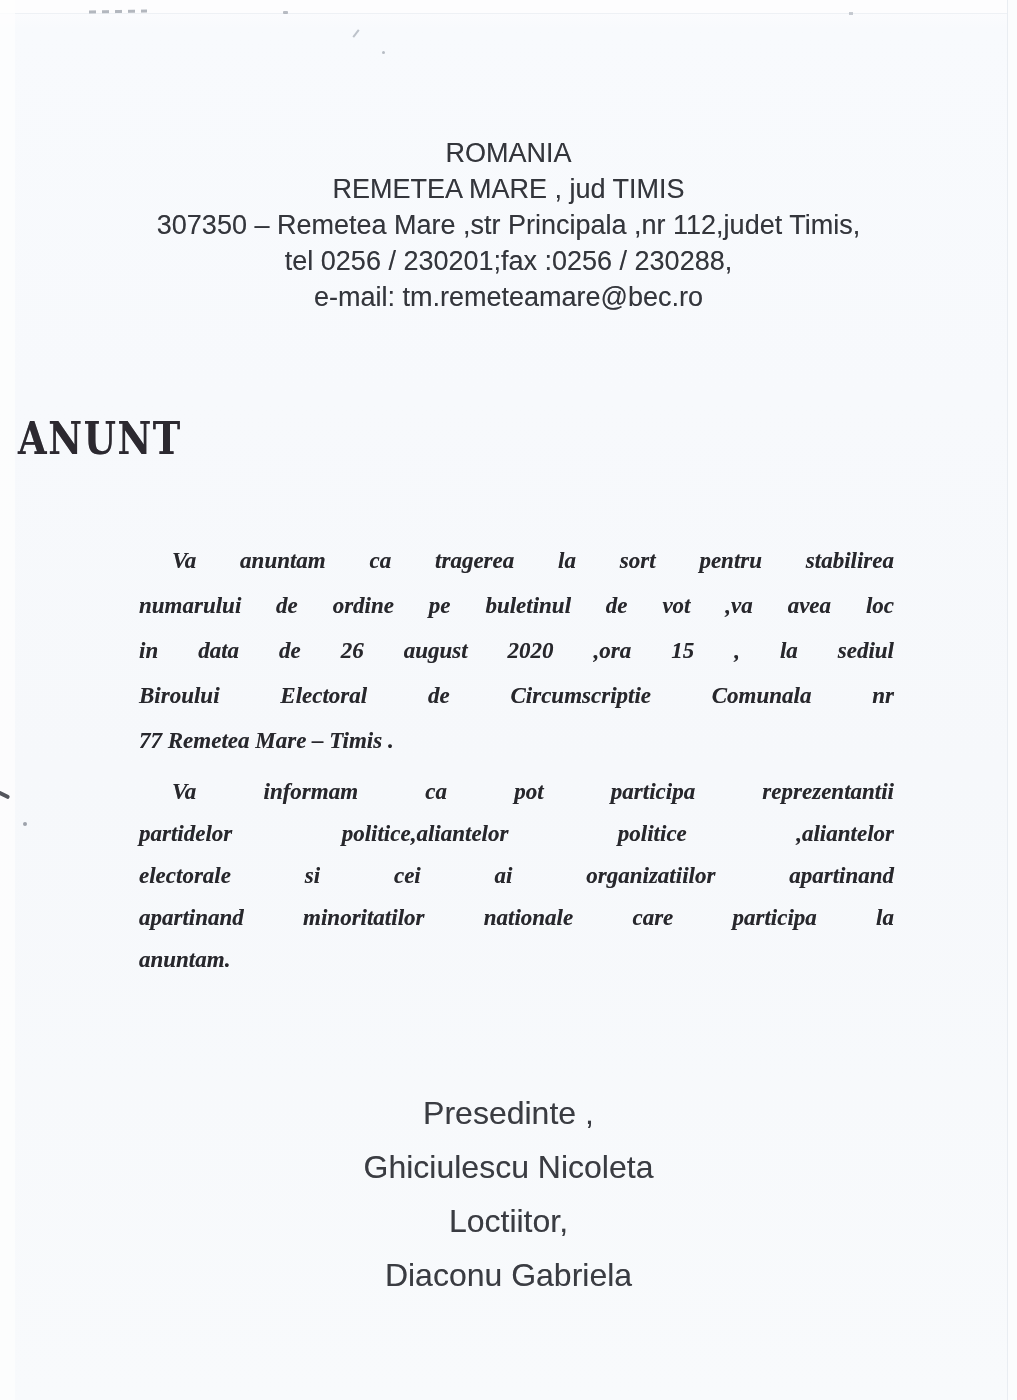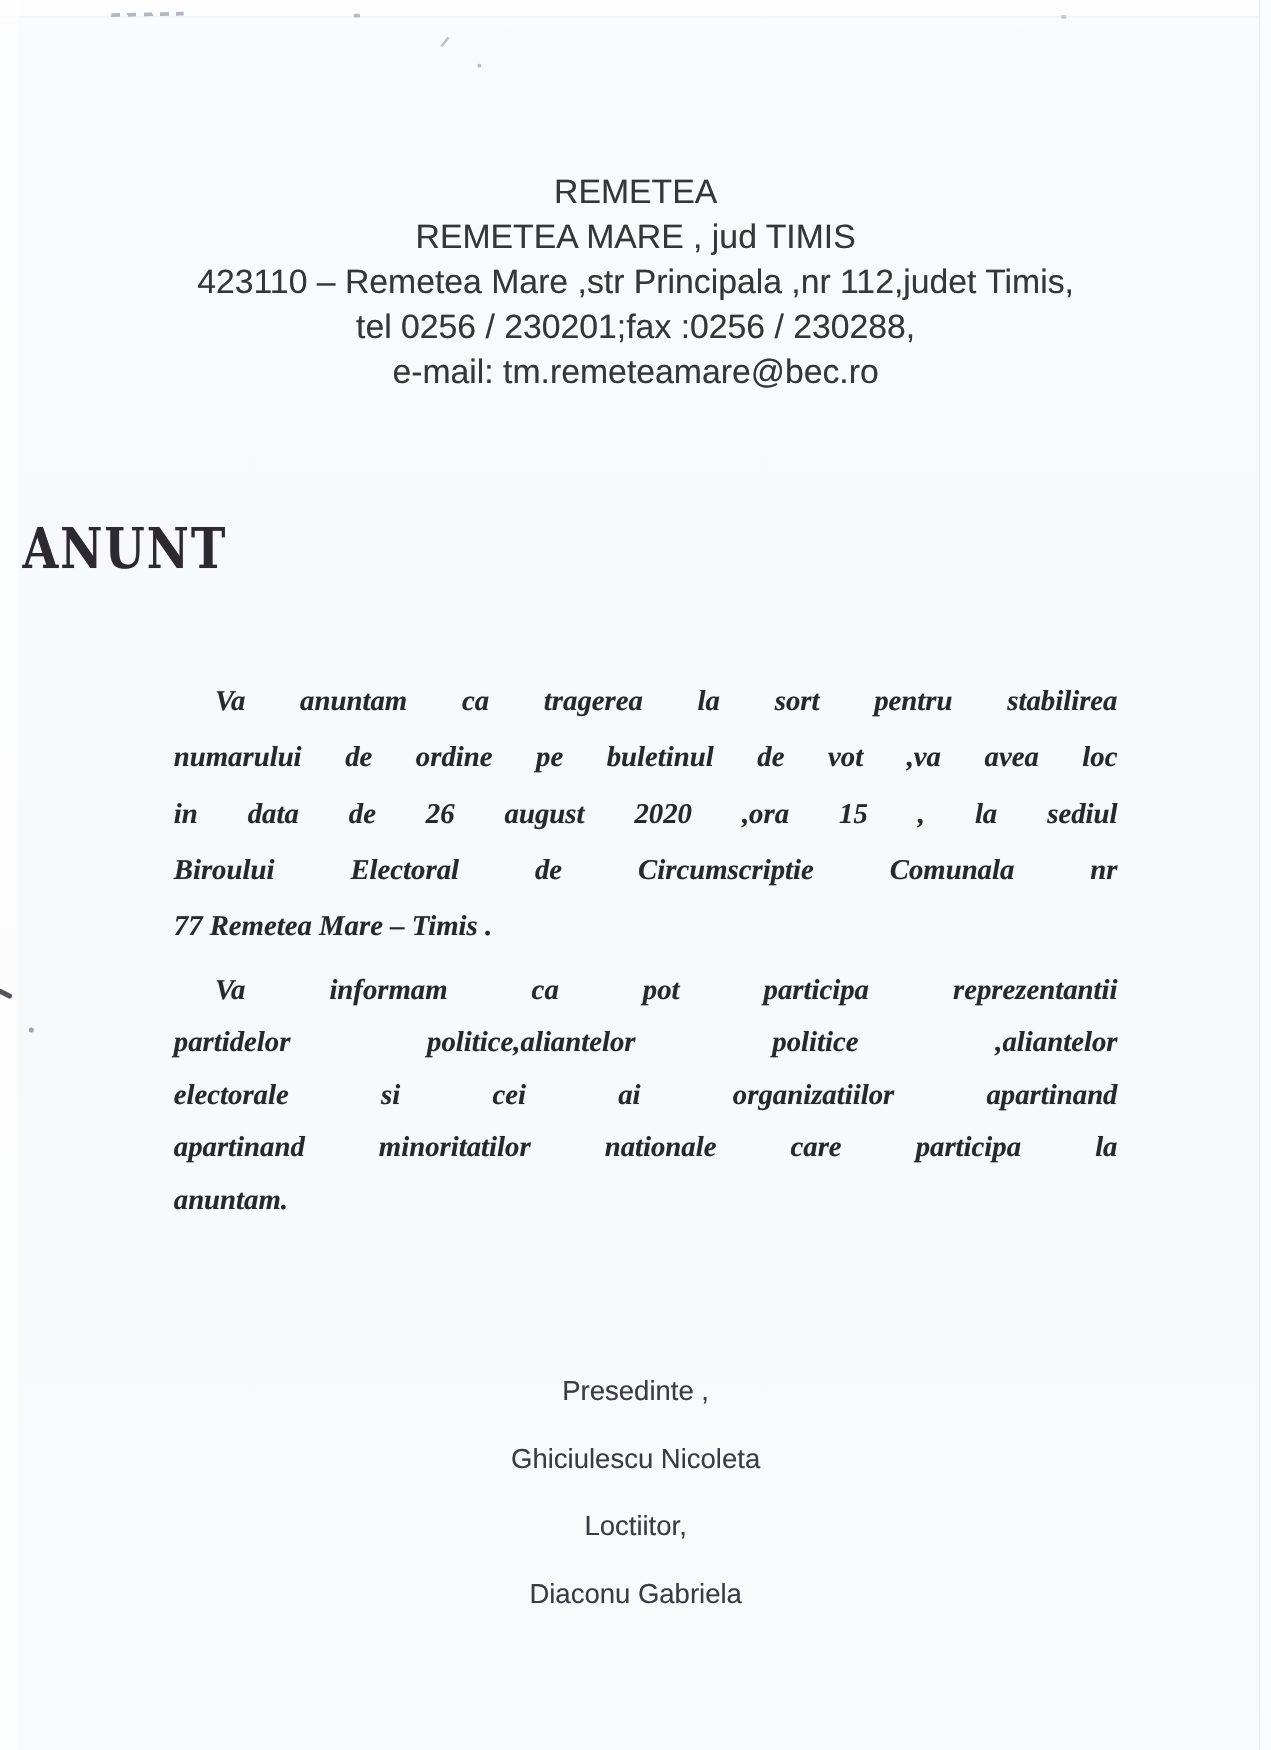--- a/index.html
+++ b/index.html
@@ -99,21 +99,21 @@
     white-space: normal;
   }
   .jline.first { text-indent: 33px; }
   .jline.last  { text-align-last: left; }
 
   
   .signatures {
     position: absolute; top: 1086px; left: 0; width: 100%;
     text-align: center;
     font-family: "Liberation Sans", sans-serif;
-    font-size: 22px;
+    font-size: 32px;
     line-height: 54px;
     color: #3a3c42;
     text-shadow: 0 0 .5px rgba(58,60,66,.4);
   }
 </style>
 </head>
 <body>
 
 <div class="paper">
 
@@ -123,23 +123,23 @@
 
   <div class="artifact a-dashes"></div>
   <div class="artifact a-speck1"></div>
   <div class="artifact a-speck-tr"></div>
   <div class="artifact a-slash"></div>
   <div class="artifact a-dot2"></div>
   <div class="artifact a-edge-dash"></div>
   <div class="artifact a-dot3"></div>
 
   <header class="letterhead">
-    <div>REMETEA</div>
+    <div>ROMANIA</div>
     <div>REMETEA MARE , jud TIMIS</div>
-    <div>423110 – Remetea Mare ,str Principala ,nr 112,judet Timis,</div>
+    <div>307350 – Remetea Mare ,str Principala ,nr 112,judet Timis,</div>
     <div>tel 0256 / 230201;fax :0256 / 230288,</div>
     <div>e-mail: tm.remeteamare@bec.ro</div>
   </header>
 
   <div class="title-wrap">
     <span class="title-text">ANUNT</span>
   </div>
 
   <section class="para p1">
     <div class="jline first">Va anuntam ca tragerea la sort pentru stabilirea</div>

